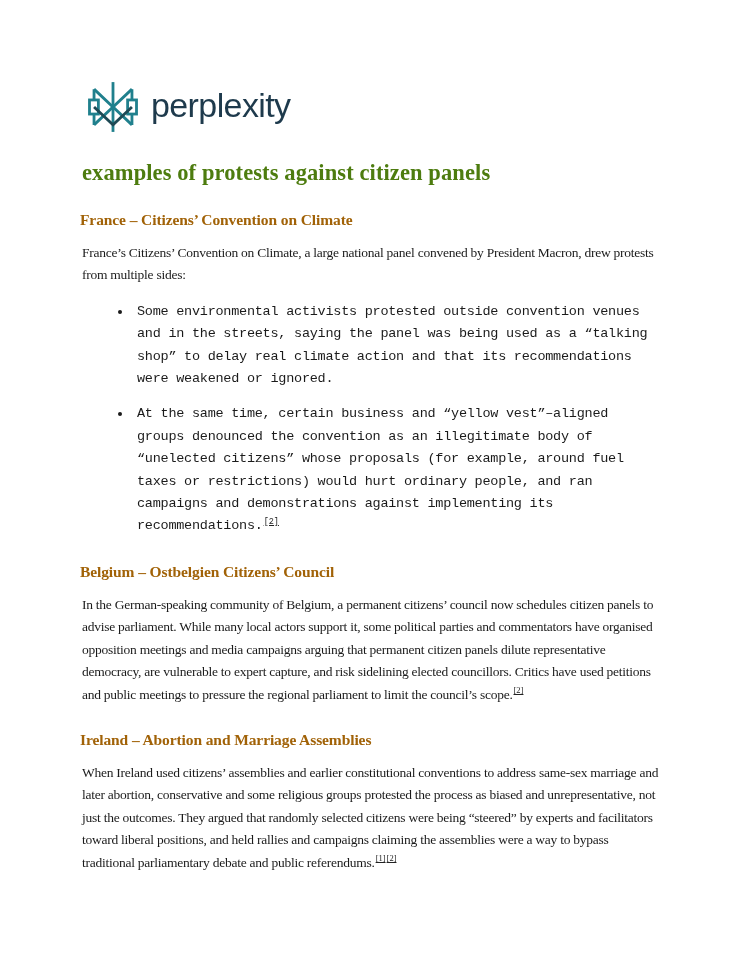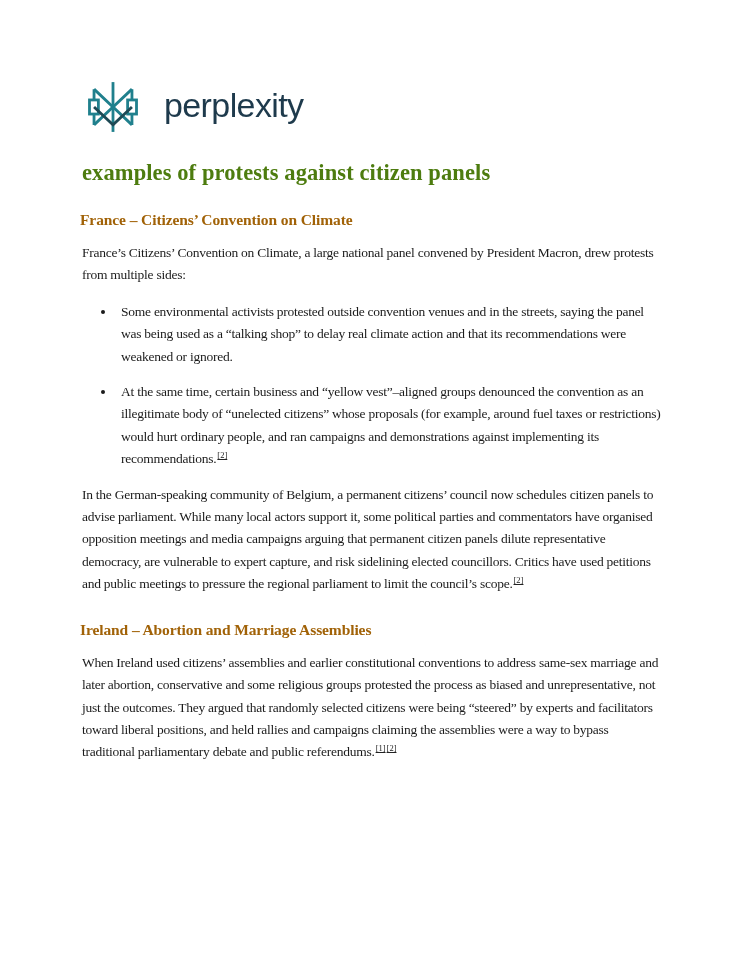--- a/index.html
+++ b/index.html
@@ -16,21 +16,21 @@
   }
   .page {
     padding: 80px 80px 0 82px;
     box-sizing: border-box;
     width: 742px;
   }
   
   .logo-row {
     display: flex;
     align-items: center;
-    gap: 26px;
+    gap: 13px;
     margin-left: 6px;
     height: 54px;
   }
   .logo-icon-wrap { width: 50px; height: 52px; display: inline-block; }
   .wordmark {
     font-family: "Liberation Sans", sans-serif;
     font-size: 34px;
     font-weight: 500;
     color: #1e3a4c;
     letter-spacing: -0.6px;
@@ -60,22 +60,23 @@
     letter-spacing: -0.1px;
   }
   ul.bullet-list {
     margin: 14px 0 0 0;
     padding-left: 34px;
   }
   ul.bullet-list li {
     font-size: 13.5px;
     line-height: 22.4px;
     letter-spacing: -0.25px;
-    margin: 0 0 13px 0;
+    margin: 0 0 13px 16px;
     padding-left: 5px;
+    font-family: Liberation Mono, monospace;
   }
   sup.cite {
     font-size: 8.5px;
     line-height: 0;
     text-decoration: underline;
     color: #222222;
     letter-spacing: 0;
     margin-left: 1px;
     cursor: pointer;
   }
@@ -112,20 +113,21 @@
   <section>
     <h2 class="section-heading">France – Citizens’ Convention on Climate</h2>
     <p class="para">France’s Citizens’ Convention on Climate, a large national panel convened by President Macron, drew protests from multiple sides:</p>
     <ul class="bullet-list">
       <li><span>Some environmental activists protested outside convention venues and in the streets, saying the panel was being used as a “talking shop” to delay real climate action and that its recommendations were weakened or ignored.</span></li>
       <li><span>At the same time, certain business and “yellow vest”–aligned groups denounced the convention as an illegitimate body of “unelected citizens” whose proposals (for example, around fuel taxes or restrictions) would hurt ordinary people, and ran campaigns and demonstrations against implementing its recommendations.</span><sup class="cite">[2]</sup></li>
     </ul>
   </section>
 
   <section>
+    <h2 class="section-heading">Belgium – Ostbelgien Citizens’ Council</h2>
     <p class="para"><span>In the German-speaking community of Belgium, a permanent citizens’ council now schedules citizen panels to advise parliament. While many local actors support it, some political parties and commentators have organised opposition meetings and media campaigns arguing that permanent citizen panels dilute representative democracy, are vulnerable to expert capture, and risk sidelining elected councillors. Critics have used petitions and public meetings to pressure the regional parliament to limit the council’s scope.</span><sup class="cite">[2]</sup></p>
   </section>
 
   <section>
     <h2 class="section-heading">Ireland – Abortion and Marriage Assemblies</h2>
     <p class="para"><span>When Ireland used citizens’ assemblies and earlier constitutional conventions to address same-sex marriage and later abortion, conservative and some religious groups protested the process as biased and unrepresentative, not just the outcomes. They argued that randomly selected citizens were being “steered” by experts and facilitators toward liberal positions, and held rallies and campaigns claiming the assemblies were a way to bypass traditional parliamentary debate and public referendums.</span><sup class="cite">[1]</sup><sup class="cite">[2]</sup></p>
   </section>
 
 </div>
 

